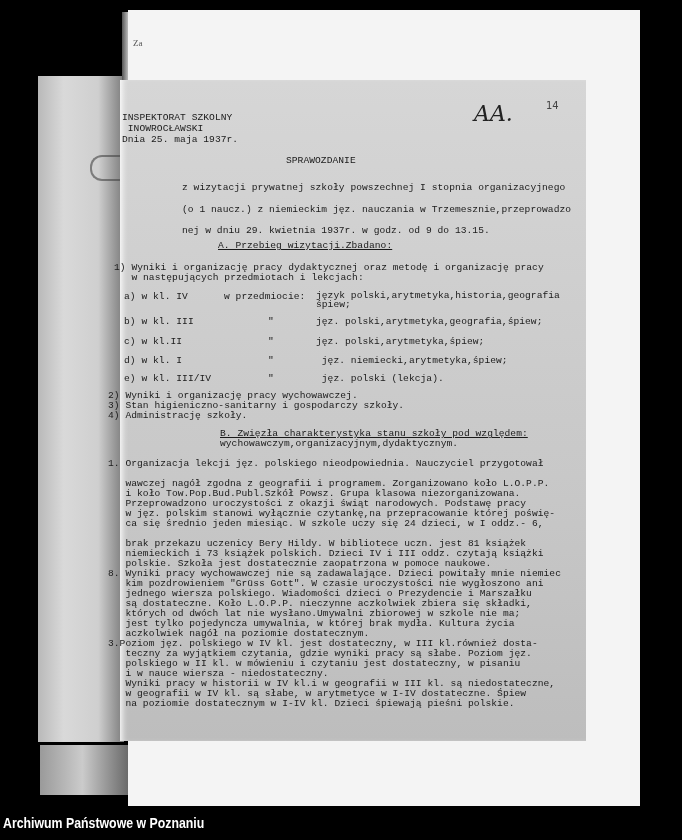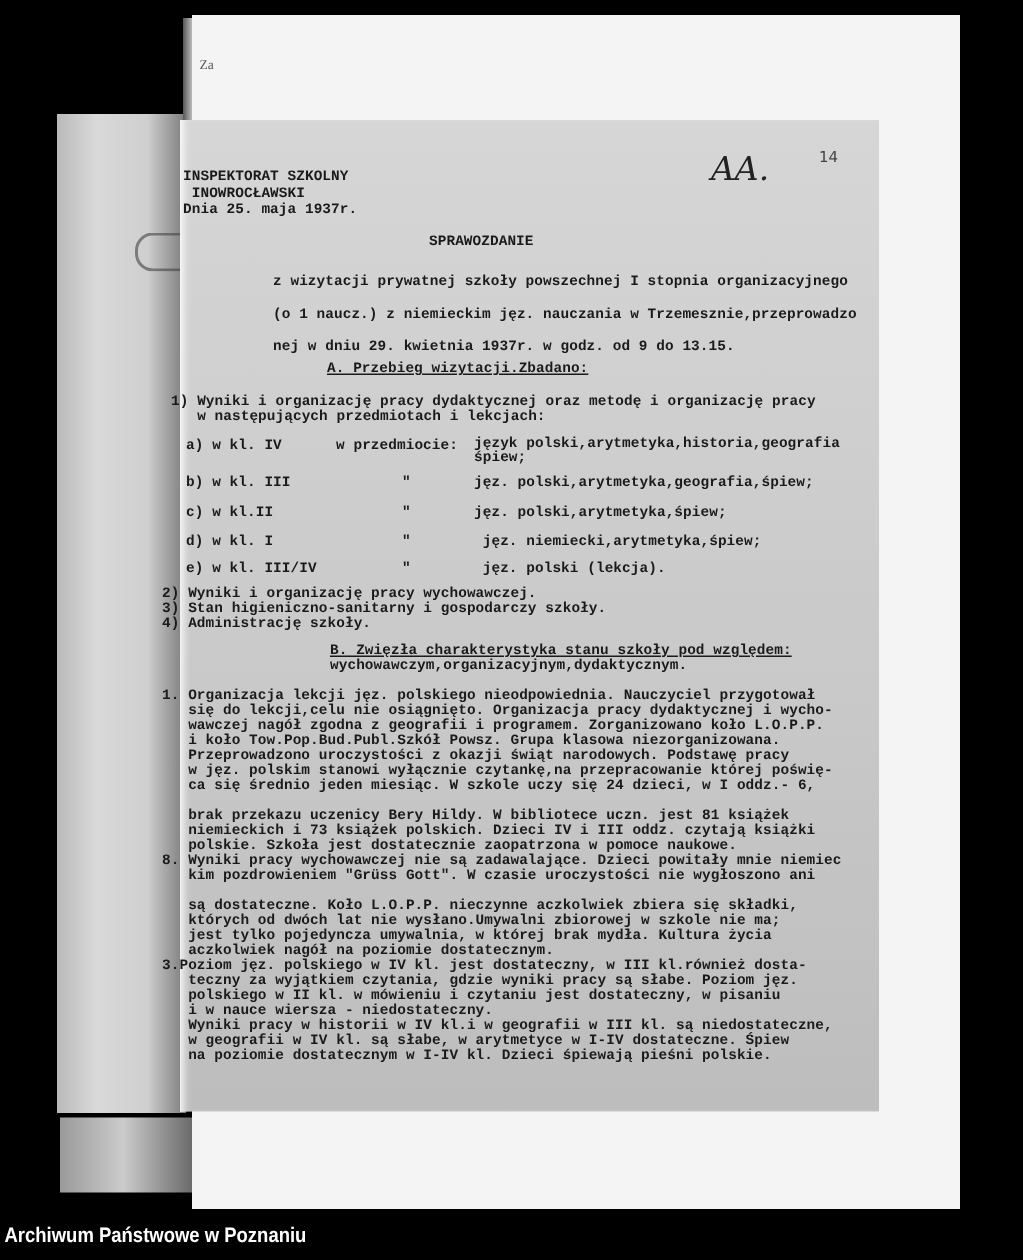--- a/index.html
+++ b/index.html
@@ -30,21 +30,21 @@
   .top-page-snippet {
     position: absolute; left: 133px; top: 38px; font-family: "Liberation Serif", serif;
     font-size: 9px; color: #555;
   }
   .doc {
     position: absolute; left: 120px; top: 80px; width: 466px; height: 661px;
     background: linear-gradient(180deg, #d6d6d6 0%, #c8c8c8 60%, #bdbdbd 100%);
     color: #1a1a1a; font-size: 9.6px; line-height: 11px;
     box-shadow: inset 6px 0 6px -4px #fff;
   }
-  .doc .ln { position: absolute; white-space: pre; font-weight: bold; letter-spacing: 0.05px; }
+  .doc .ln { position: absolute; white-space: pre; font-weight: normal; letter-spacing: 0.05px; }
   .title { letter-spacing: 5px; text-align: center; }
   .u { text-decoration: underline; }
   .sig {
     position: absolute; left: 354px; top: 28px; font-family: "DejaVu Serif", serif;
     font-style: italic; font-size: 22px; color: #222;
   }
   .page-no {
     position: absolute; left: 426px; top: 20px; font-family: "DejaVu Sans", sans-serif;
     font-size: 10px; color: #444;
   }
@@ -104,31 +104,31 @@
   <div class="ln" style="left:196px;top:293px"> jęz. polski (lekcja).</div>
 
   <div class="ln" style="left:-12px;top:310px">2) Wyniki i organizację pracy wychowawczej.</div>
   <div class="ln" style="left:-12px;top:320px">3) Stan higieniczno-sanitarny i gospodarczy szkoły.</div>
   <div class="ln" style="left:-12px;top:330px">4) Administrację szkoły.</div>
 
   <div class="ln u" style="left:100px;top:348px">B. Zwięzła charakterystyka stanu szkoły pod względem:</div>
   <div class="ln" style="left:100px;top:358px">wychowawczym,organizacyjnym,dydaktycznym.</div>
 
   <div class="ln" style="left:-12px;top:378px">1. Organizacja lekcji jęz. polskiego nieodpowiednia. Nauczyciel przygotował</div>
-  <div class="ln" style="left:-12px;top:388px">   się do lekcji,celu nie osiągnięto. Organizacja pracy dydaktycznej i wycho-</div>
   <div class="ln" style="left:-12px;top:398px">   wawczej nagół zgodna z geografii i programem. Zorganizowano koło L.O.P.P.</div>
   <div class="ln" style="left:-12px;top:408px">   i koło Tow.Pop.Bud.Publ.Szkół Powsz. Grupa klasowa niezorganizowana.</div>
   <div class="ln" style="left:-12px;top:418px">   Przeprowadzono uroczystości z okazji świąt narodowych. Podstawę pracy</div>
   <div class="ln" style="left:-12px;top:428px">   w jęz. polskim stanowi wyłącznie czytankę,na przepracowanie której poświę-</div>
   <div class="ln" style="left:-12px;top:438px">   ca się średnio jeden miesiąc. W szkole uczy się 24 dzieci, w I oddz.- 6,</div>
   <div class="ln" style="left:-12px;top:458px">   brak przekazu uczenicy Bery Hildy. W bibliotece uczn. jest 81 książek</div>
   <div class="ln" style="left:-12px;top:468px">   niemieckich i 73 książek polskich. Dzieci IV i III oddz. czytają książki</div>
   <div class="ln" style="left:-12px;top:478px">   polskie. Szkoła jest dostatecznie zaopatrzona w pomoce naukowe.</div>
   <div class="ln" style="left:-12px;top:488px">8. Wyniki pracy wychowawczej nie są zadawalające. Dzieci powitały mnie niemiec</div>
   <div class="ln" style="left:-12px;top:498px">   kim pozdrowieniem "Grüss Gott". W czasie uroczystości nie wygłoszono ani</div>
+  <div class="ln" style="left:-12px;top:508px">   jednego wiersza polskiego. Wiadomości dzieci o Prezydencie i Marszałku</div>
   <div class="ln" style="left:-12px;top:518px">   są dostateczne. Koło L.O.P.P. nieczynne aczkolwiek zbiera się składki,</div>
   <div class="ln" style="left:-12px;top:528px">   których od dwóch lat nie wysłano.Umywalni zbiorowej w szkole nie ma;</div>
   <div class="ln" style="left:-12px;top:538px">   jest tylko pojedyncza umywalnia, w której brak mydła. Kultura życia</div>
   <div class="ln" style="left:-12px;top:548px">   aczkolwiek nagół na poziomie dostatecznym.</div>
   <div class="ln" style="left:-12px;top:558px">3.Poziom jęz. polskiego w IV kl. jest dostateczny, w III kl.również dosta-</div>
   <div class="ln" style="left:-12px;top:568px">   teczny za wyjątkiem czytania, gdzie wyniki pracy są słabe. Poziom jęz.</div>
   <div class="ln" style="left:-12px;top:578px">   polskiego w II kl. w mówieniu i czytaniu jest dostateczny, w pisaniu</div>
   <div class="ln" style="left:-12px;top:588px">   i w nauce wiersza - niedostateczny.</div>
   <div class="ln" style="left:-12px;top:598px">   Wyniki pracy w historii w IV kl.i w geografii w III kl. są niedostateczne,</div>
   <div class="ln" style="left:-12px;top:608px">   w geografii w IV kl. są słabe, w arytmetyce w I-IV dostateczne. Śpiew</div>

